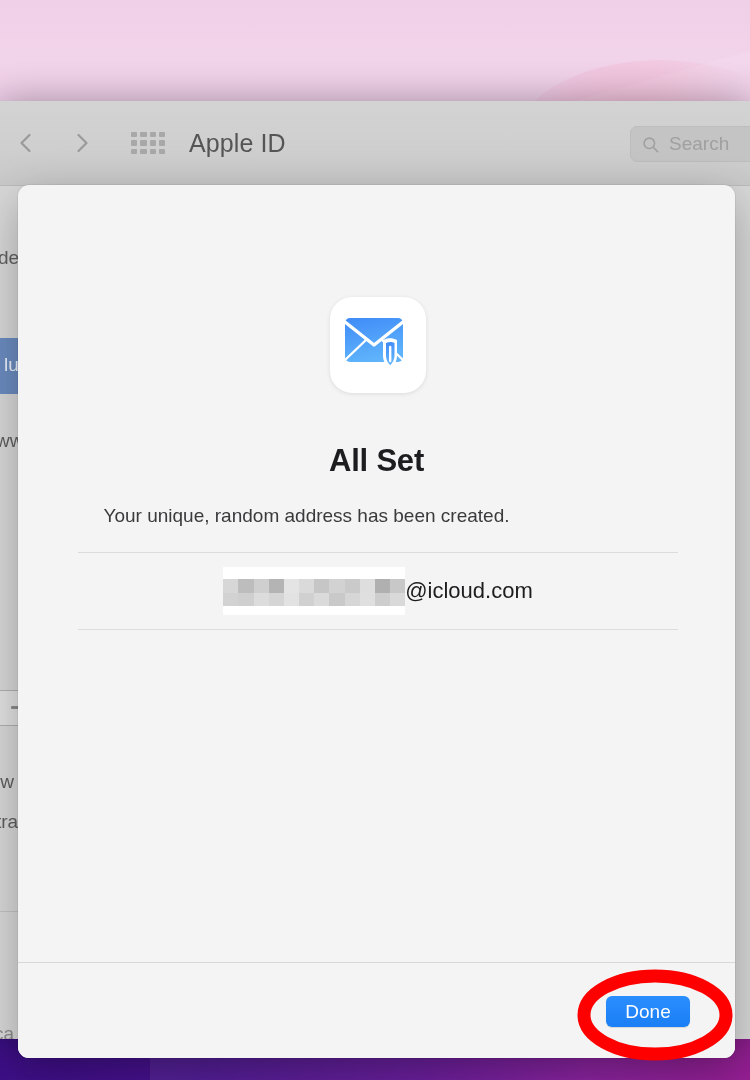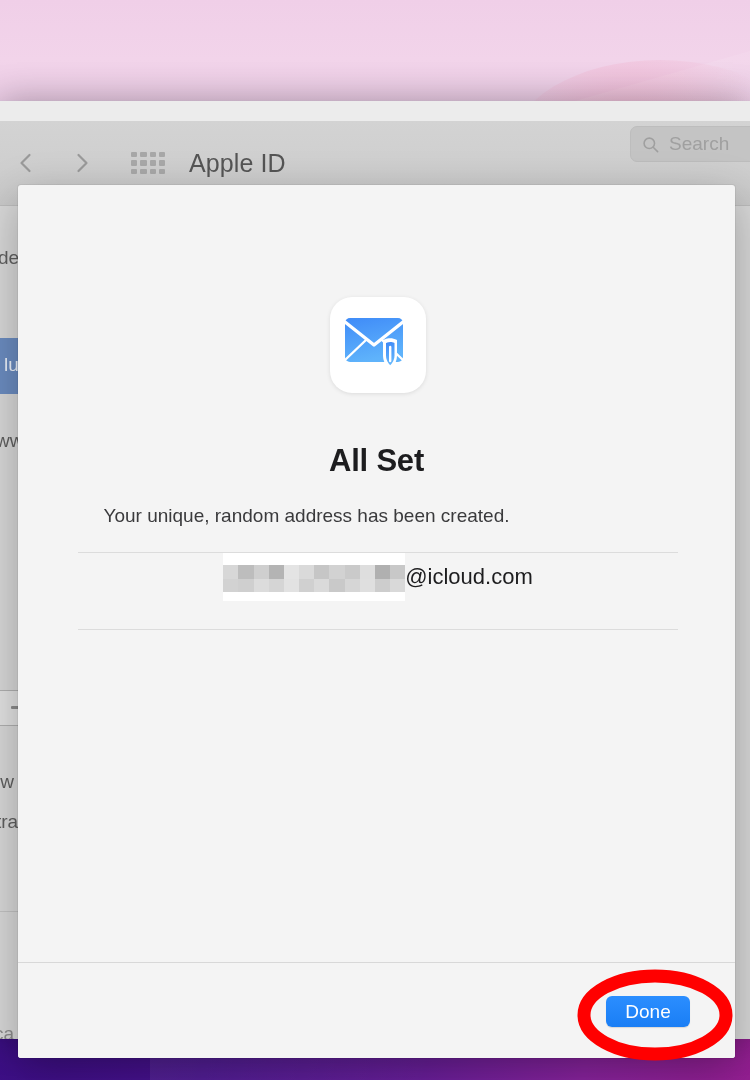--- a/index.html
+++ b/index.html
@@ -76,21 +76,20 @@
     overflow: hidden;
   }
 
   .toolbar {
     position: absolute;
     left: 0; top: 0;
     width: 750px;
     height: 84px;
     background: linear-gradient(180deg, #d3d3d3 0%, #cfcfcf 55%, #c9c9c9 100%);
     border-bottom: 1px solid #bcbcbc;
-    margin-top: 20px;
   }
 
   .nav-chevron {
     position: absolute;
     top: 30px;
     width: 24px; height: 24px;
   }
   .nav-chevron svg { display: block; }
   .nav-back { left: 14px; }
   .nav-fwd  { left: 70px; }
@@ -192,21 +191,21 @@
   }
 
   
   .sheet {
     position: absolute;
     left: 18px;
     top: 185px;
     width: 717px;
     height: 873px;
     background: #f4f4f4;
-    border-radius: 3px;
+    border-radius: 11px;
     box-shadow: 0 14px 46px rgba(0,0,0,0.28), 0 0 0 1px rgba(0,0,0,0.05);
     overflow: hidden;
   }
 
   .sheet-body {
     position: absolute;
     left: 0; top: 0;
     width: 717px;
     height: 777px;
   }
@@ -245,21 +244,21 @@
     color: #3a3a3c;
   }
 
   .email-row {
     position: absolute;
     left: 60px; top: 367px;
     width: 600px; height: 76px;
     border-top: 1px solid #dcdcdc;
     border-bottom: 1px solid #dcdcdc;
     display: flex;
-    align-items: flex-start;
+    align-items: center;
     justify-content: center;
   }
   .email-inner {
     display: flex;
     align-items: center;
     position: relative;
   }
   .email-redaction {
     position: relative;
     width: 182px;

